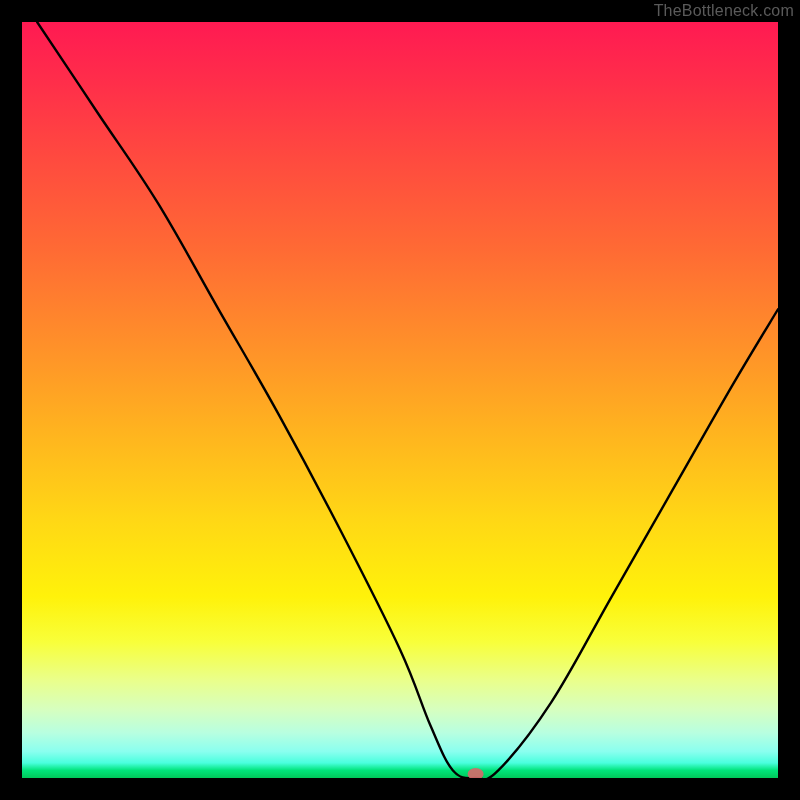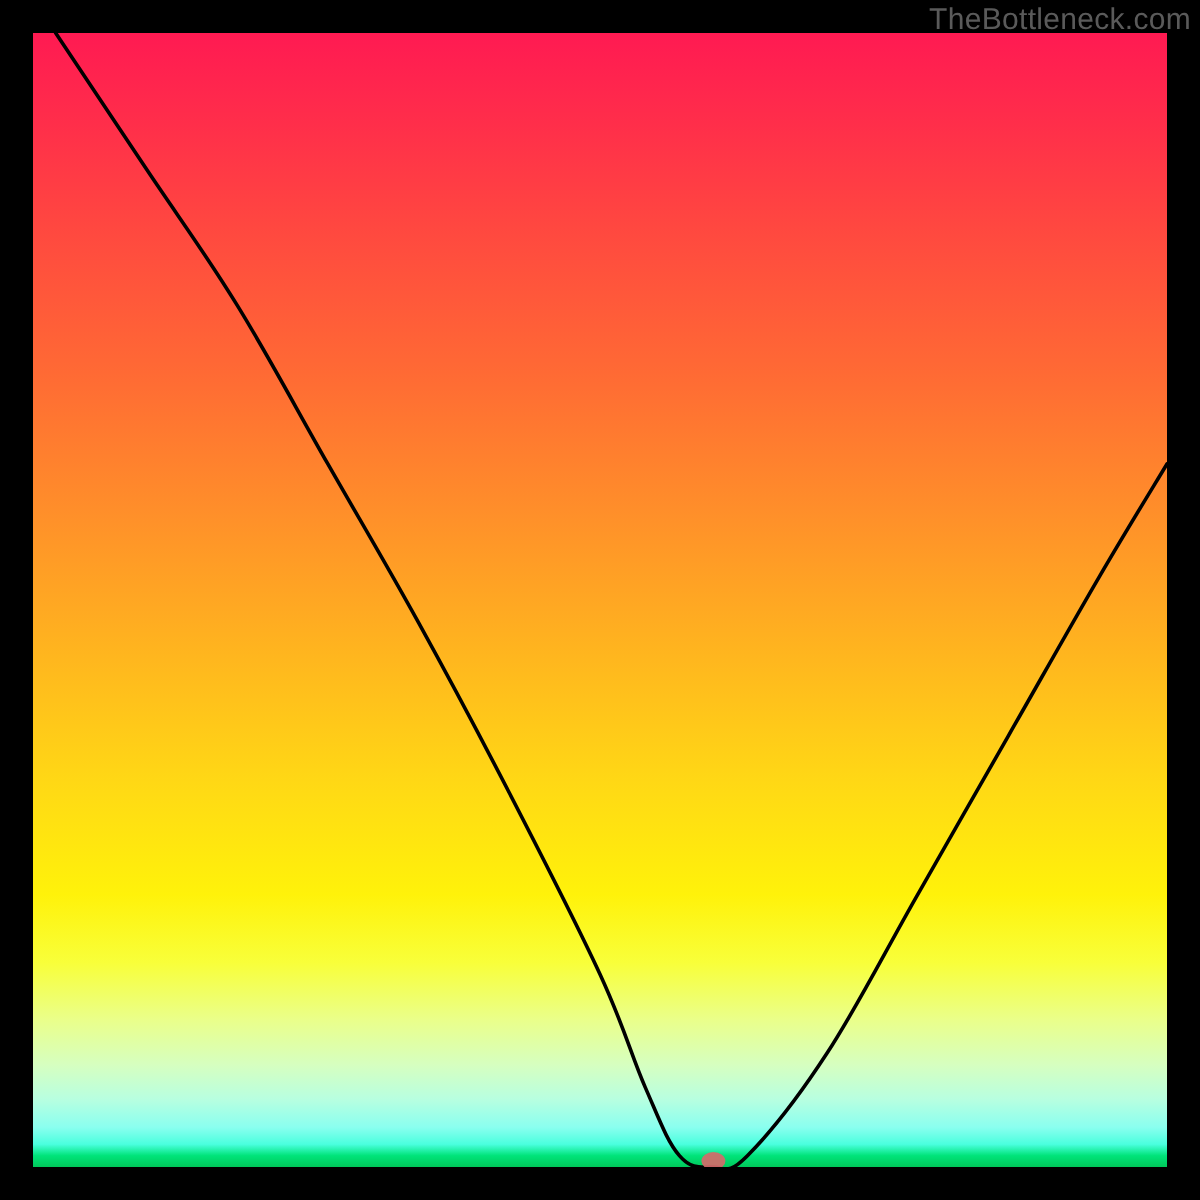--- a/index.html
+++ b/index.html
@@ -49,21 +49,21 @@
       #4affde 98%,
       #00e47a 99%,
       #00c85a 100%
     );
   }
   .watermark {
     position: absolute;
     right: 6px;
     top: 2px;
     color: #5a5a5a;
-    font-size: 20px;
+    font-size: 16px;
     font-weight: 500;
     letter-spacing: 0.2px;
     user-select: none;
   }
   svg.curve {
     position: absolute;
     left: 0;
     top: 0;
     width: 756px;
     height: 756px;

